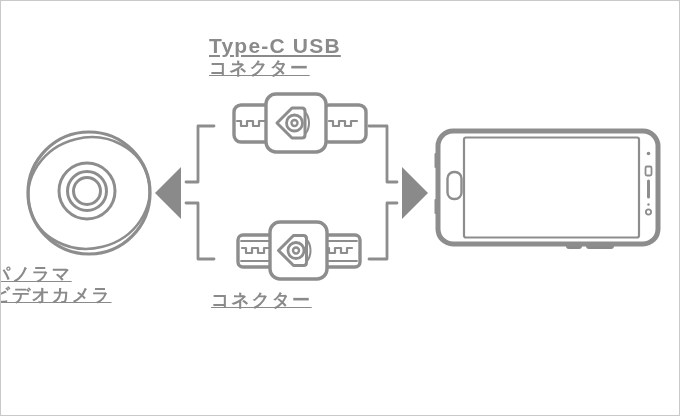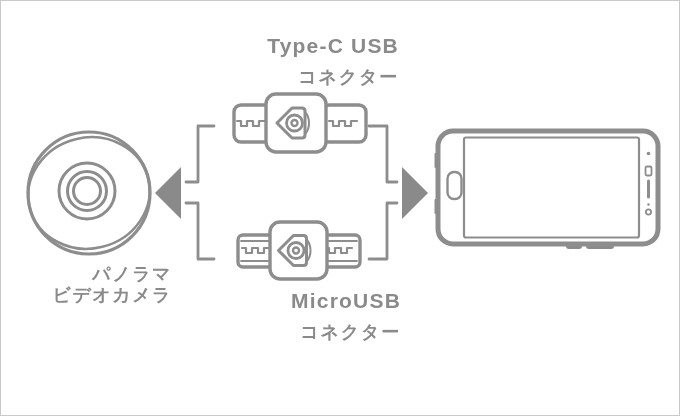--- a/index.html
+++ b/index.html
@@ -13,25 +13,25 @@
     border:1px solid var(--frame-border);
     box-sizing:border-box;
     overflow:hidden;
     font-family:"Liberation Sans", sans-serif;
   }
   svg .ln{ stroke:var(--line); fill:none; stroke-linecap:round; stroke-linejoin:round; }
   svg .fw{ fill:#ffffff; }
   svg .solid{ fill:var(--arrow); stroke:none; }
   svg .fl{ fill:var(--line); stroke:none; }
   .lbl{
-    position:absolute; text-align:right; color:var(--text);
-    font-weight:bold; white-space:nowrap;
+    position:absolute; text-align:left; color:var(--text);
+    font-weight:bold; white-space:nowrap;text-decoration:underline;
   }
   .title{ font-size:21px; letter-spacing:1.2px; line-height:23px; }
-  .subtitle{ font-size:18px; letter-spacing:1.8px; line-height:21px; margin-top:10px; }
+  .subtitle{ font-size:18px; letter-spacing:1.8px; line-height:21px; margin-top:1px; }
   .jp{ font-size:18px; letter-spacing:1.5px; line-height:21px; }
 </style>
 </head>
 <body>
 
 <div id="frame">
 
   <svg width="680" height="416" viewBox="0 0 680 416">
 
     <g>
@@ -106,18 +106,17 @@
     <div class="title">Type-C USB</div>
     <div class="subtitle">コネクター</div>
   </div>
 
   <div class="lbl" style="left:-9px; top:263px; width:180px;">
     <div class="jp">パノラマ</div>
     <div class="jp">ビデオカメラ</div>
   </div>
 
   <div class="lbl" style="left:210px; top:288px; width:190px;">
-    <div class="title">MicroUSB</div>
     <div class="subtitle">コネクター</div>
   </div>
 
 
 </div>
 
 </body></html>

